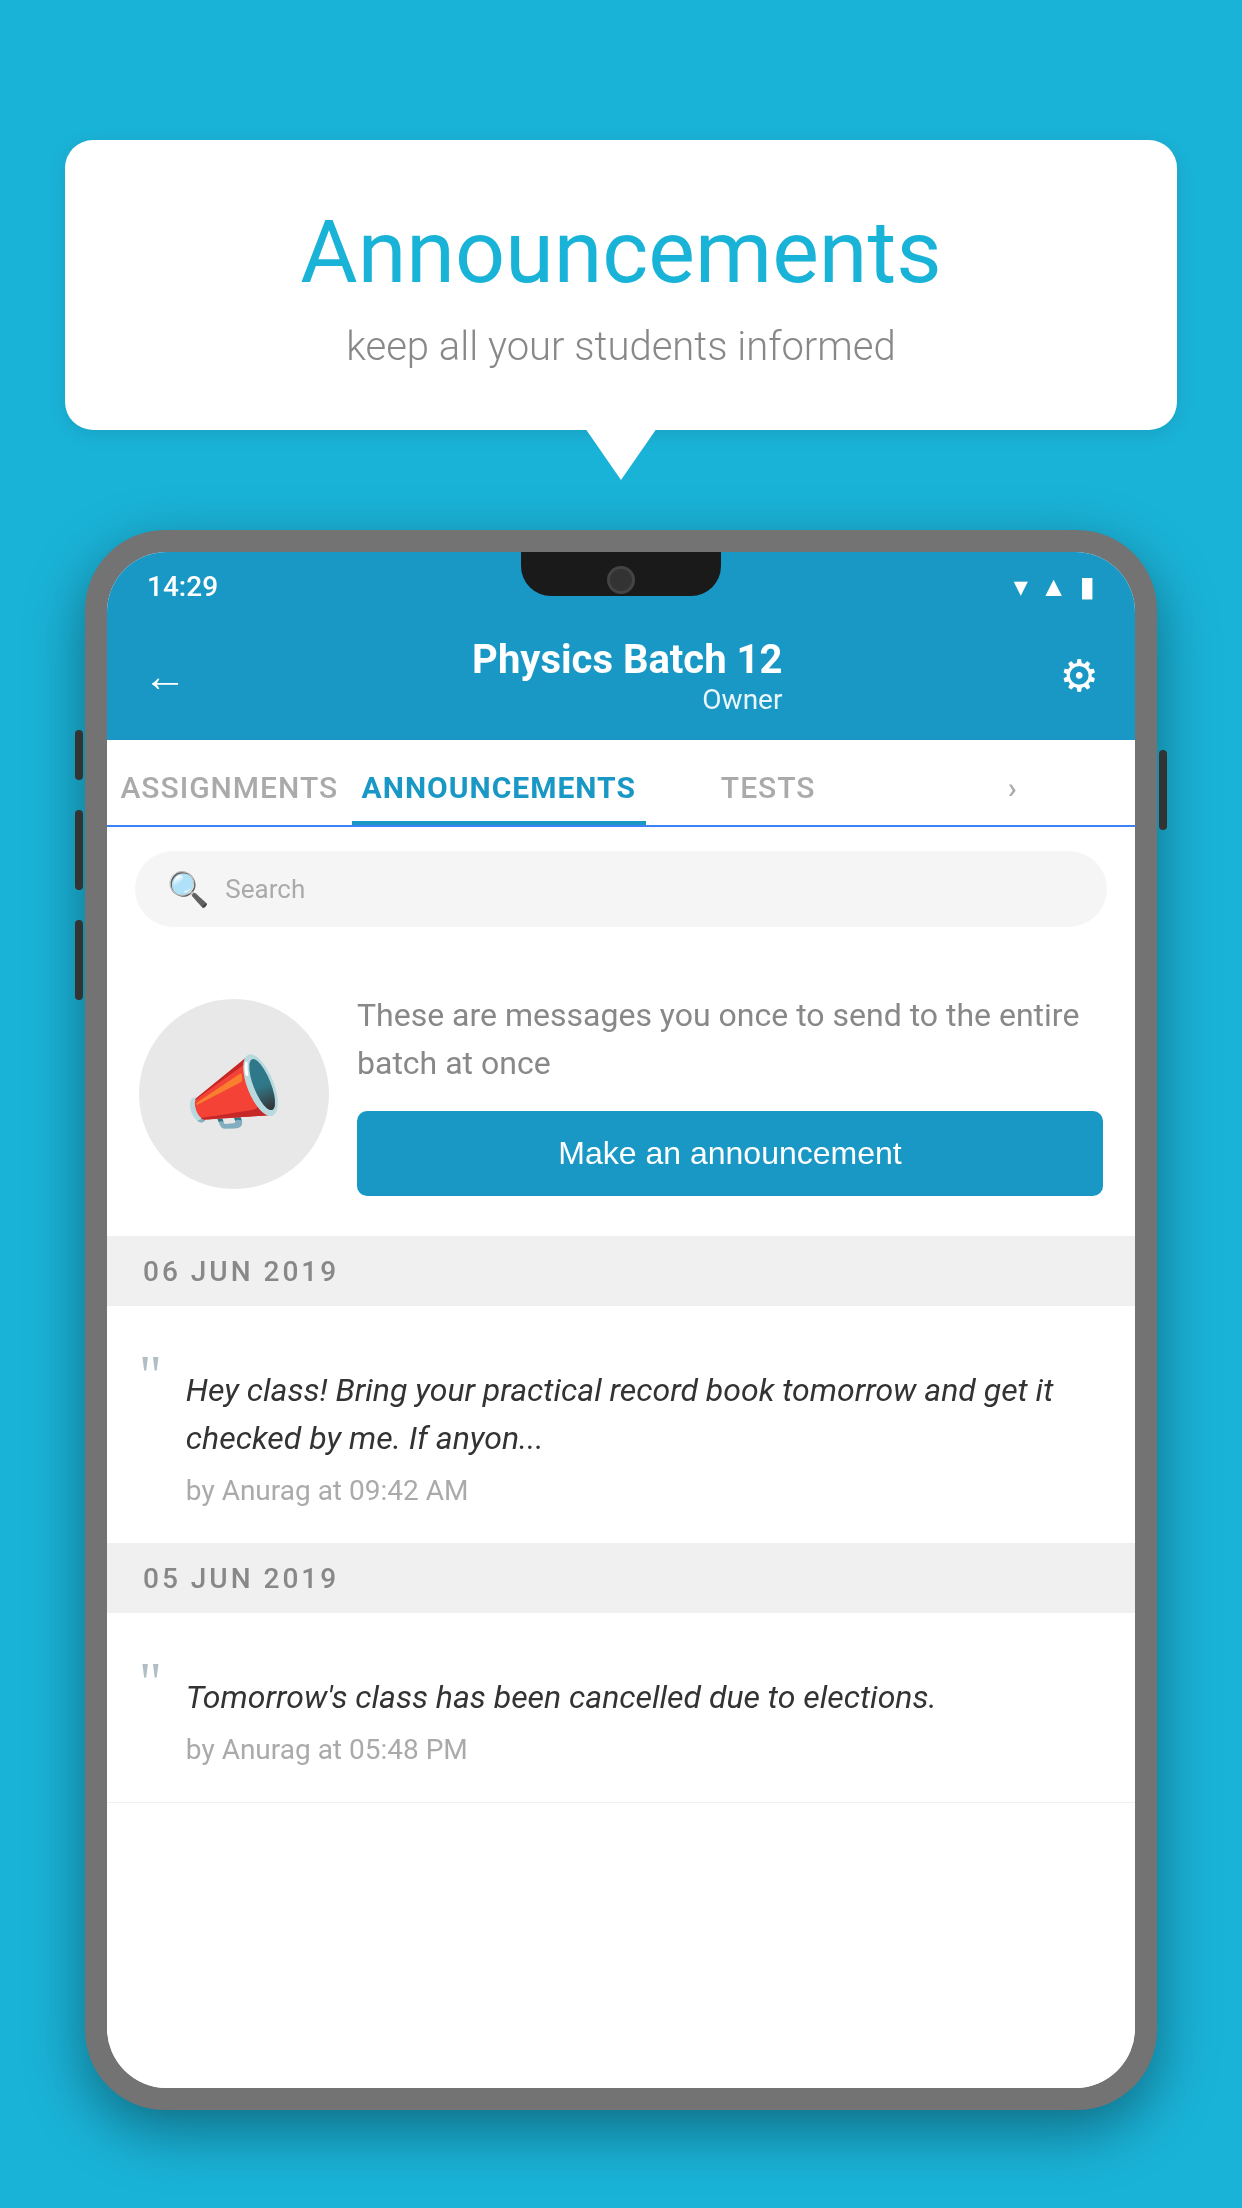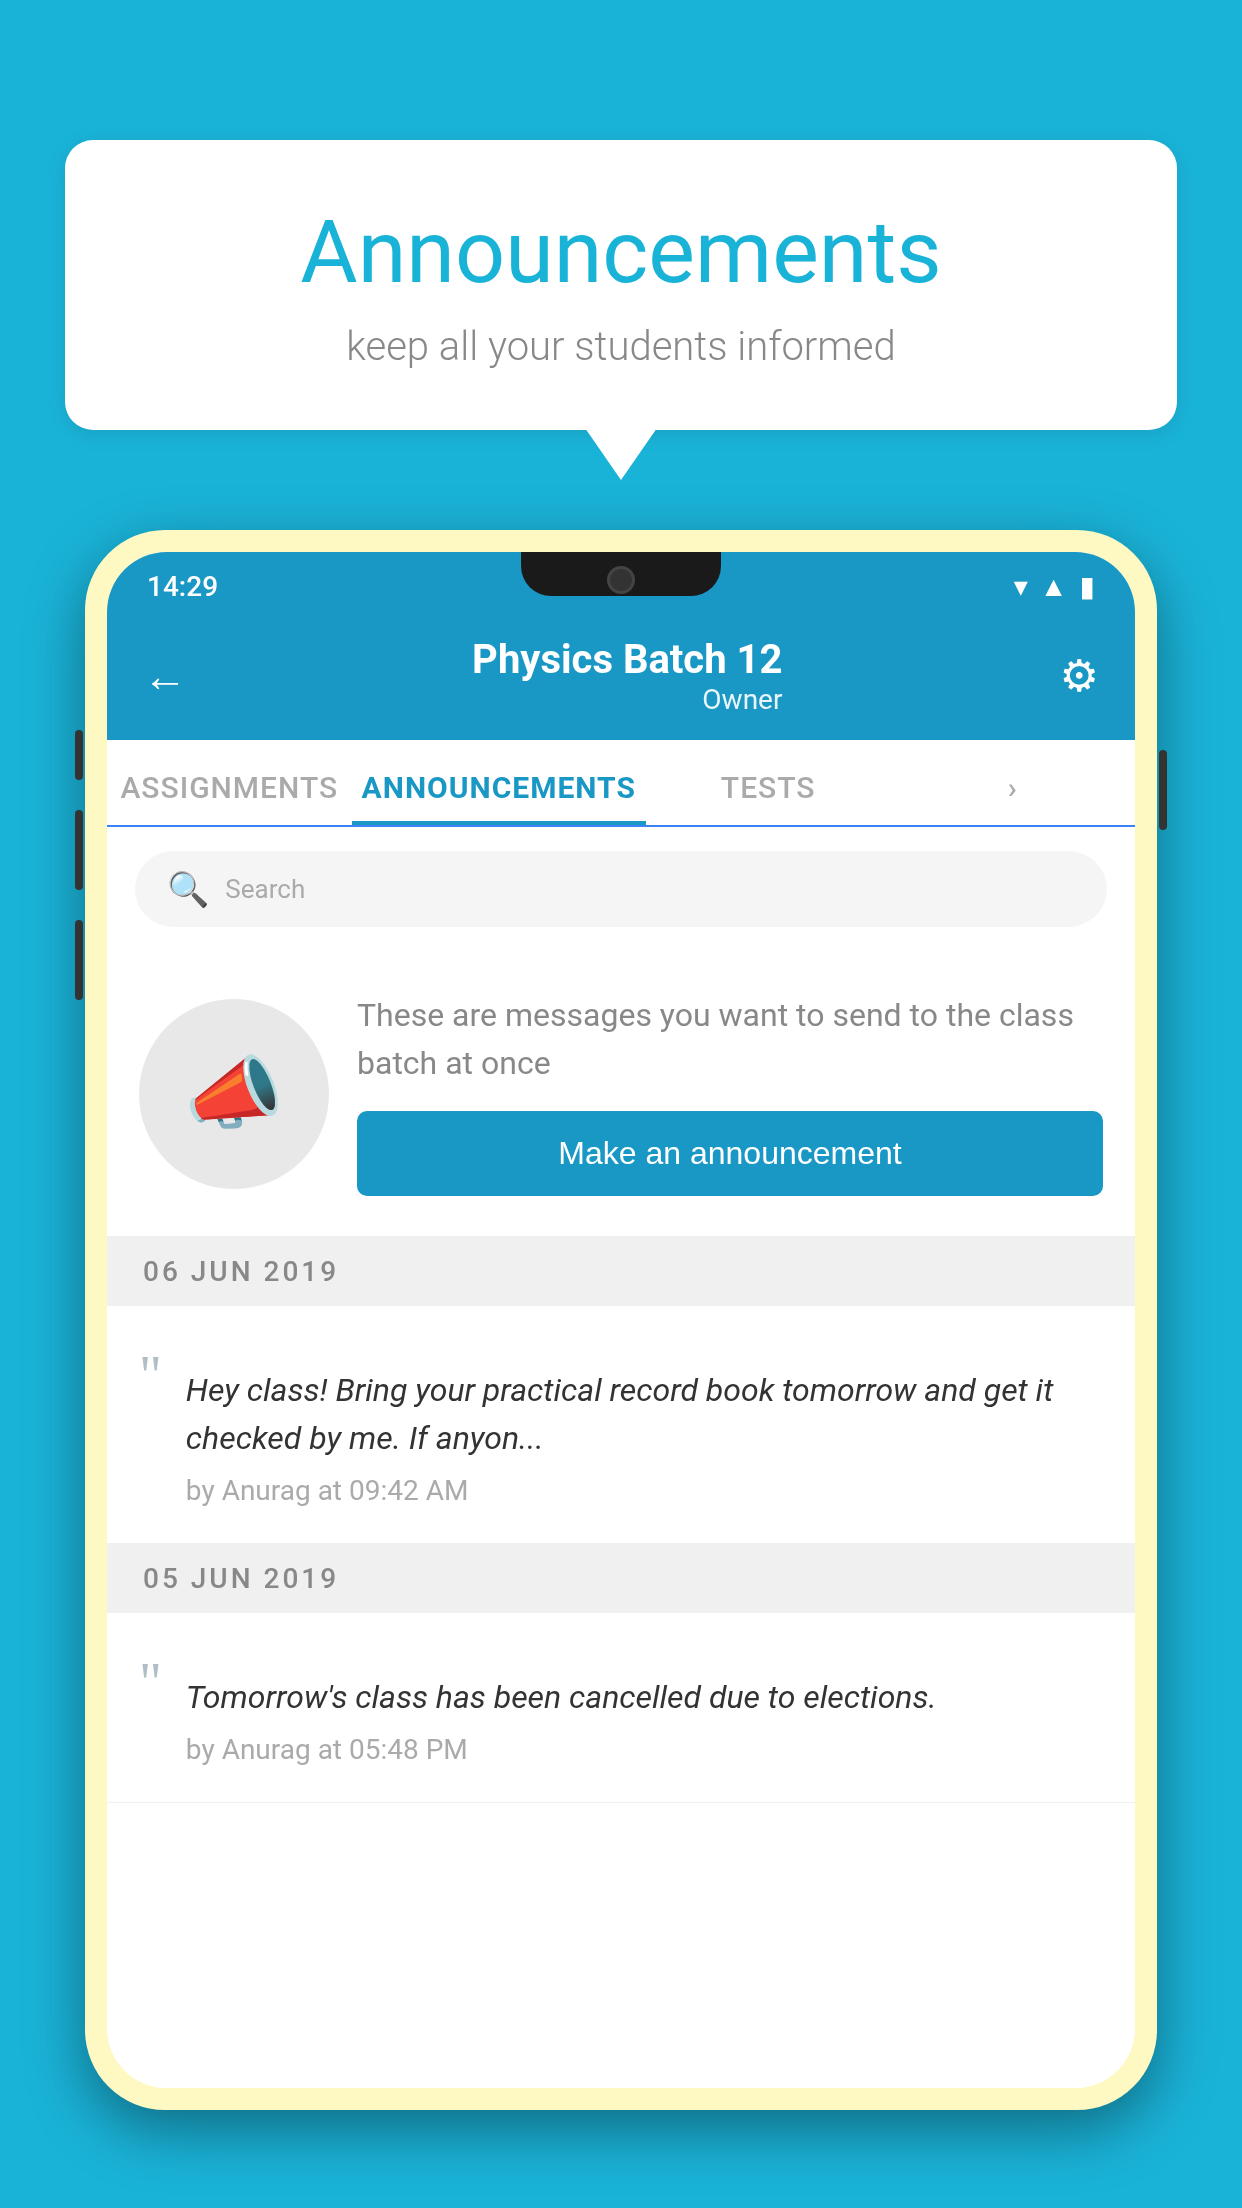--- a/index.html
+++ b/index.html
@@ -58,21 +58,21 @@
     
     .phone-wrapper {
       position: absolute;
       top: 530px;
       left: 85px;
       right: 85px;
       bottom: 0;
     }
 
     .phone-outer {
-      background: #fef9c3;
+      background: #737373;
       border-radius: 80px;
       padding: 22px;
       width: 100%;
       height: 1580px;
       position: relative;
       box-shadow: 0 20px 60px rgba(0,0,0,0.4);
     }
 
     
     .phone-notch {
@@ -436,21 +436,21 @@
             <span class="search-icon-sym">🔍</span>
             <span class="search-text">Search</span>
           </div>
         </div>
 
         <div class="intro-section">
           <div class="megaphone-circle">
             <span class="megaphone-icon">📣</span>
           </div>
           <div class="intro-right">
-            <div class="intro-text">These are messages you want to send to the class batch at once</div>
+            <div class="intro-text">These are messages you once to send to the entire batch at once</div>
             <button class="make-announcement-btn">Make an announcement</button>
           </div>
         </div>
 
         <div class="date-separator">06  JUN  2019</div>
 
         <div class="announcement-item">
           <span class="quote-icon">"</span>
           <div class="announcement-content">
             <div class="announcement-text">Hey class! Bring your practical record book tomorrow and get it checked by me. If anyon...</div>

